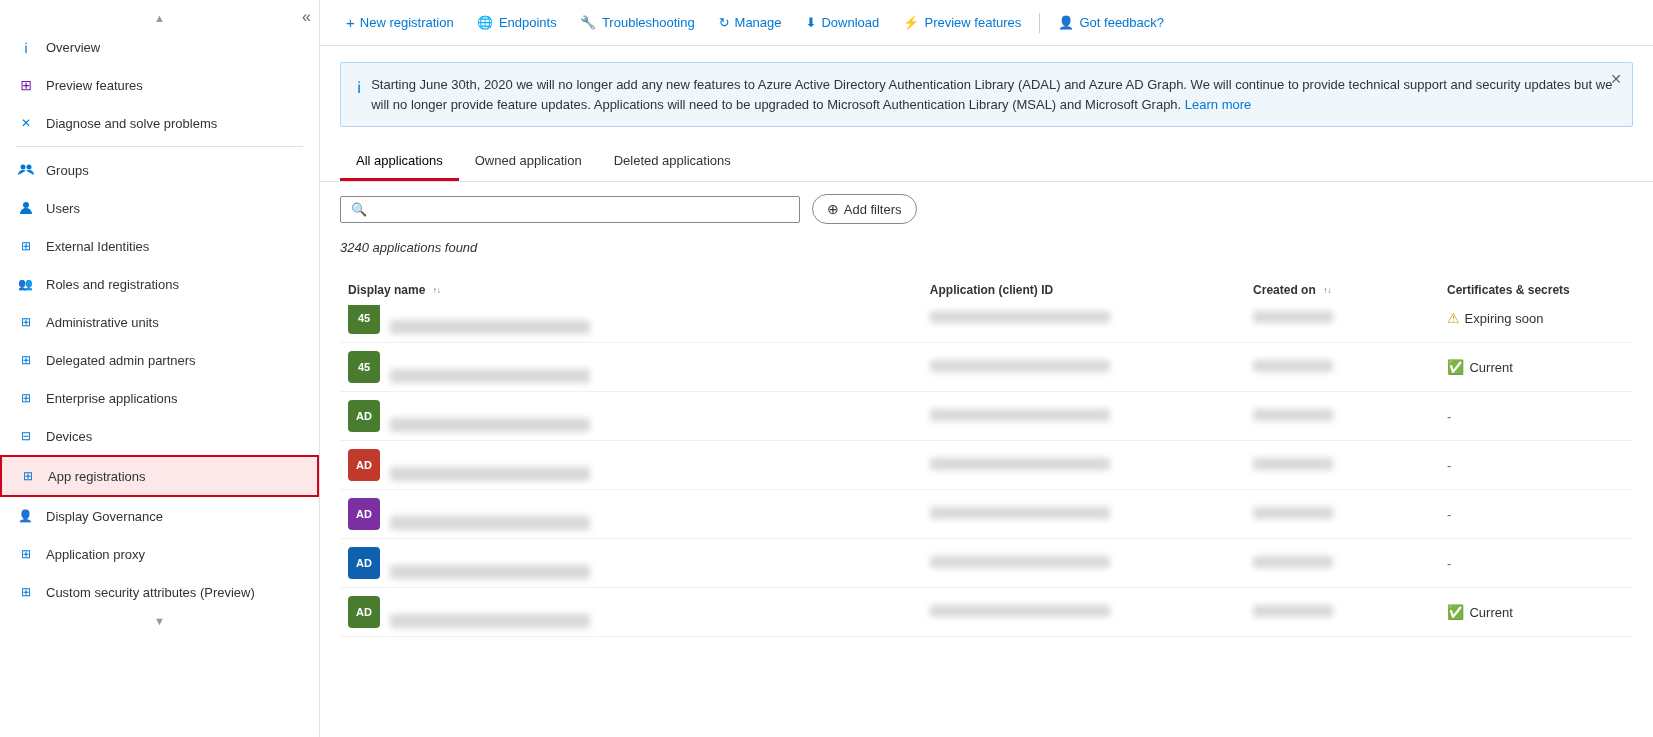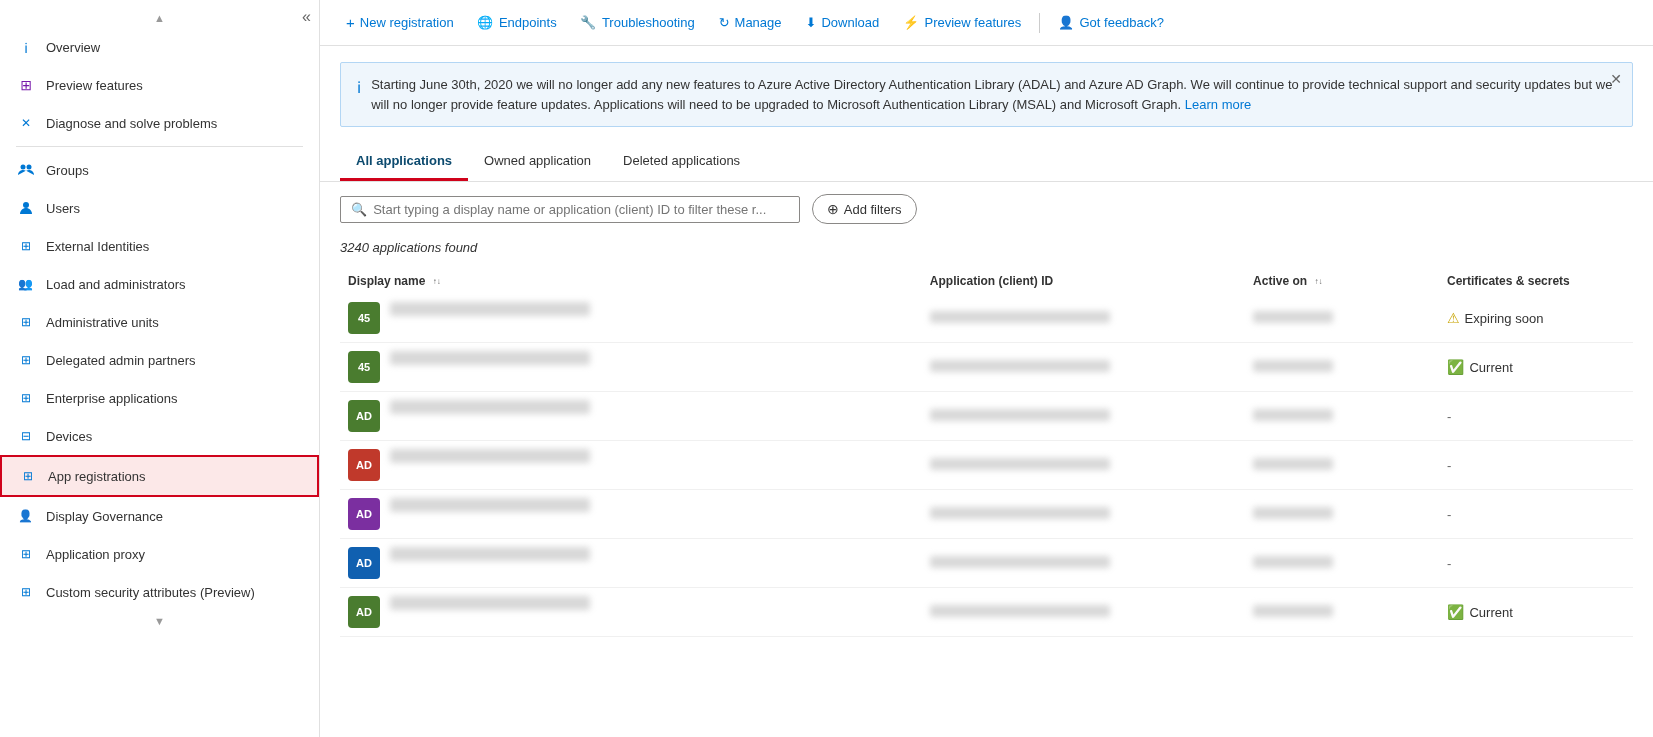--- a/index.html
+++ b/index.html
@@ -30,41 +30,41 @@
     
     .info-banner { background: #eff6fc; border: 1px solid #b3d6f4; margin: 16px 20px 12px 20px; padding: 12px 16px; display: flex; align-items: flex-start; gap: 10px; border-radius: 2px; position: relative; }
     .info-banner .icon { color: #0078d4; font-size: 16px; flex-shrink: 0; margin-top: 1px; }
     .info-banner p { font-size: 13px; color: #333; line-height: 1.5; }
     .info-banner a { color: #0078d4; text-decoration: none; }
     .info-banner .close-btn { position: absolute; top: 8px; right: 10px; background: none; border: none; cursor: pointer; font-size: 14px; color: #666; }
 
     
     .tabs { display: flex; align-items: center; padding: 0 20px; border-bottom: 1px solid #e0e0e0; margin-top: 4px; }
     .tab { padding: 10px 16px; cursor: pointer; font-size: 13px; color: #333; border: none; background: none; border-bottom: 3px solid transparent; }
-    .tab.active { border-bottom: 3px solid #d0021b; font-weight: 700; color: #0c4a6e; }
+    .tab.active { border-bottom: 3px solid #d0021b; font-weight: 400; color: #000000; }
 
     
     .filter-row { display: flex; align-items: center; gap: 12px; padding: 12px 20px; }
     .search-box { display: flex; align-items: center; border: 1px solid #8a8886; border-radius: 2px; padding: 5px 10px; width: 460px; background: #fff; }
     .search-box input { border: none; outline: none; font-size: 13px; color: #333; width: 100%; background: transparent; }
     .search-box .search-icon { color: #605e5c; margin-right: 6px; font-size: 13px; }
     .add-filters-btn { display: flex; align-items: center; gap: 5px; padding: 6px 14px; background: #fff; border: 1px solid #8a8886; border-radius: 16px; cursor: pointer; color: #333; font-size: 13px; }
 
     
     .results-count { padding: 4px 20px 8px 20px; font-size: 13px; color: #333; font-style: italic; }
 
     
     .table-container { flex: 1; overflow-y: auto; padding: 0 20px; position: relative; }
     .app-table { width: 100%; border-collapse: collapse; }
-    .app-table th { text-align: left; font-size: 12px; font-weight: 600; color: #333; padding: 8px 8px; border-bottom: 1px solid #e0e0e0; background: #fff; position: sticky; top: 3px; }
+    .app-table th { text-align: left; font-size: 12px; font-weight: 600; color: #333; padding: 8px 8px; border-bottom: 1px solid #e0e0e0; background: #fff; position: sticky; top: 12px; }
     .app-table th .sort-icons { display: inline-flex; flex-direction: column; margin-left: 4px; font-size: 8px; line-height: 1; color: #666; vertical-align: middle; }
     .app-table td { padding: 8px 8px; border-bottom: 1px solid #f0f0f0; font-size: 13px; color: #333; vertical-align: middle; }
 
     .app-badge { width: 32px; height: 32px; border-radius: 4px; display: flex; align-items: center; justify-content: center; font-weight: 700; font-size: 11px; color: #fff; flex-shrink: 0; }
-    .app-name-cell { display: flex; align-items: flex-start; gap: 10px; }
+    .app-name-cell { display: flex; align-items: flex-end; gap: 10px; }
     .app-name-text { color: #0078d4; cursor: pointer; }
 
     .cert-status { display: flex; align-items: center; gap: 5px; }
     .cert-status .warn-icon { color: #c8a400; font-size: 14px; }
     .cert-status .ok-icon { color: #107c10; font-size: 14px; }
     .cert-dash { color: #666; }
 
     
     .load-more { padding: 12px 20px; text-align: center; }
     .load-more a { color: #0078d4; text-decoration: none; font-size: 13px; cursor: pointer; }
@@ -122,21 +122,21 @@
           </svg>
       </span>
       <span>Users</span>
     </div>
     <div class="sidebar-item">
       <span class="icon" style="color:#0078d4; font-size:12px;">⊞</span>
       <span>External Identities</span>
     </div>
     <div class="sidebar-item">
       <span class="icon" style="color:#0078d4; font-size:12px;">👥</span>
-      <span>Load and administrators</span>
+      <span>Roles and registrations</span>
     </div>
     <div class="sidebar-item">
       <span class="icon" style="color:#0078d4; font-size:12px;">⊞</span>
       <span>Administrative units</span>
     </div>
     <div class="sidebar-item">
       <span class="icon" style="color:#0078d4; font-size:12px;">⊞</span>
       <span>Delegated admin partners</span>
     </div>
     <div class="sidebar-item">
@@ -215,21 +215,20 @@
 
     <div class="tabs">
       <button class="tab active">All applications</button>
       <button class="tab">Owned application</button>
       <button class="tab">Deleted applications</button>
     </div>
 
     <div class="filter-row">
       <div class="search-box">
         <span class="search-icon">🔍</span>
-        <input type="text" placeholder="Start typing a display name or application (client) ID to filter these r..." style="">
       </div>
       <button class="add-filters-btn">
         <span style="font-size:14px;">⊕</span>
         <span>Add filters</span>
       </button>
     </div>
 
     <div class="results-count">3240 applications found</div>
 
     <div class="table-container">
@@ -237,21 +236,21 @@
         <thead>
           <tr>
             <th style="width:45%;">
               <span>Display name</span>
               <span class="sort-icons">↑↓</span>
             </th>
             <th style="width:25%;">
               <span>Application (client) ID</span>
             </th>
             <th style="width:15%;">
-              <span>Active on</span>
+              <span>Created on</span>
               <span class="sort-icons">↑↓</span>
             </th>
             <th style="width:15%;">
               <span>Certificates &amp; secrets</span>
             </th>
           </tr>
         </thead>
         <tbody id="table-body">
         <tr>
               <td>

